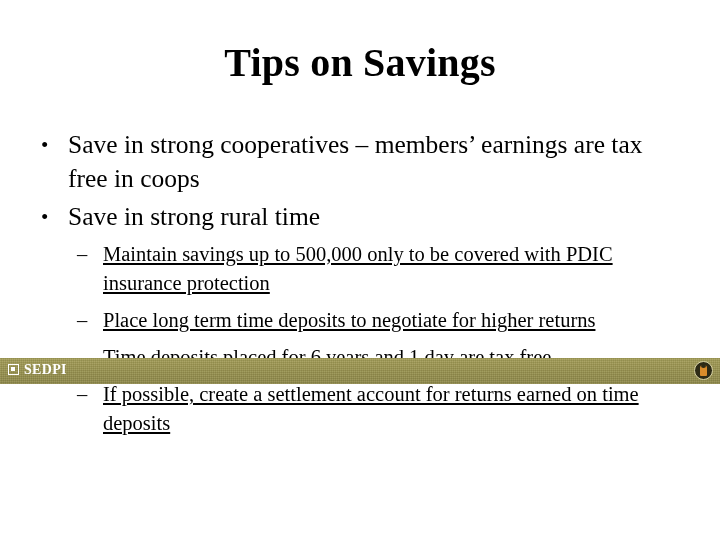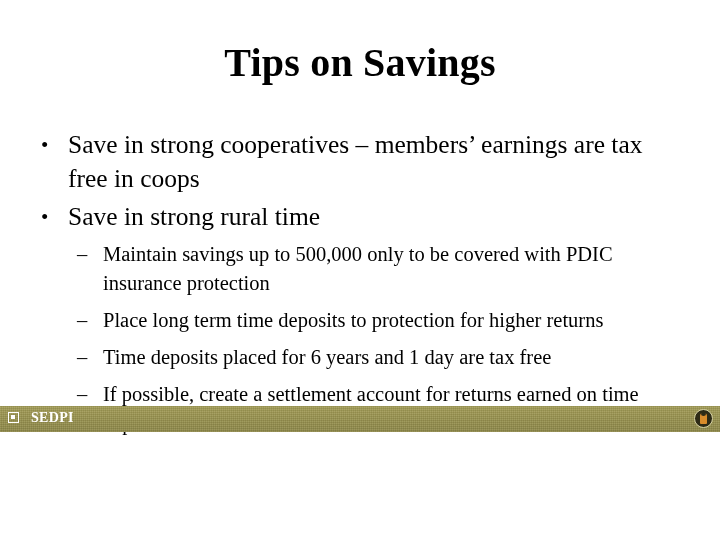--- a/index.html
+++ b/index.html
@@ -10,21 +10,21 @@
     width: 720px;
     height: 540px;
     overflow: hidden;
     background: #ffffff;
     font-family: "Liberation Serif", "DejaVu Serif", serif;
     -webkit-font-smoothing: antialiased;
   }
   .slide {
     position: relative;
     width: 720px;
-    height: 432px;
+    height: 384px;
     background: #ffffff;
     box-sizing: border-box;
   }
 
   
   .slide-title {
     position: absolute;
     left: 0;
     top: 40px;
     width: 720px;
@@ -80,20 +80,21 @@
   .bullet-l2 .marker {
     position: absolute;
     left: 6px;
     top: 0;
     font-size: 20.5px;
     line-height: 29px;
     color: #000000;
   }
   .bullet-l2 .btext {
     display: block;
+    text-decoration: underline;
   }
 
   
   .footer-bar {
     position: absolute;
     left: 0;
     bottom: 0;
     width: 720px;
     height: 26px;
     background-color: #9a9550;
@@ -102,21 +103,21 @@
       repeating-linear-gradient(90deg, rgba(255,255,255,0.05) 0px, rgba(255,255,255,0.05) 1px, rgba(0,0,0,0.045) 1px, rgba(0,0,0,0.045) 2px),
       linear-gradient(180deg, #a49d57 0%, #97914d 55%, #8e8849 100%);
   }
 
   .footer-logo {
     position: absolute;
     left: 8px;
     top: 4px;
     display: flex;
     align-items: center;
-    gap: 12px;
+    gap: 5px;
   }
   .logo-glyph {
     width: 11px;
     height: 11px;
     border: 1.5px solid #ffffff;
     box-sizing: border-box;
     position: relative;
     display: inline-block;
   }
   .logo-glyph::after {
@@ -191,21 +192,21 @@
 
     <div class="sub-list">
 
       <div class="bullet-l2">
         <span class="marker">–</span>
         <span class="btext">Maintain savings up to 500,000 only to be covered with PDIC insurance protection</span>
       </div>
 
       <div class="bullet-l2">
         <span class="marker">–</span>
-        <span class="btext">Place long term time deposits to protection for higher returns</span>
+        <span class="btext">Place long term time deposits to negotiate for higher returns</span>
       </div>
 
       <div class="bullet-l2">
         <span class="marker">–</span>
         <span class="btext">Time deposits placed for 6 years and 1 day are tax free</span>
       </div>
 
       <div class="bullet-l2">
         <span class="marker">–</span>
         <span class="btext">If possible, create a settlement account for returns earned on time deposits</span>

